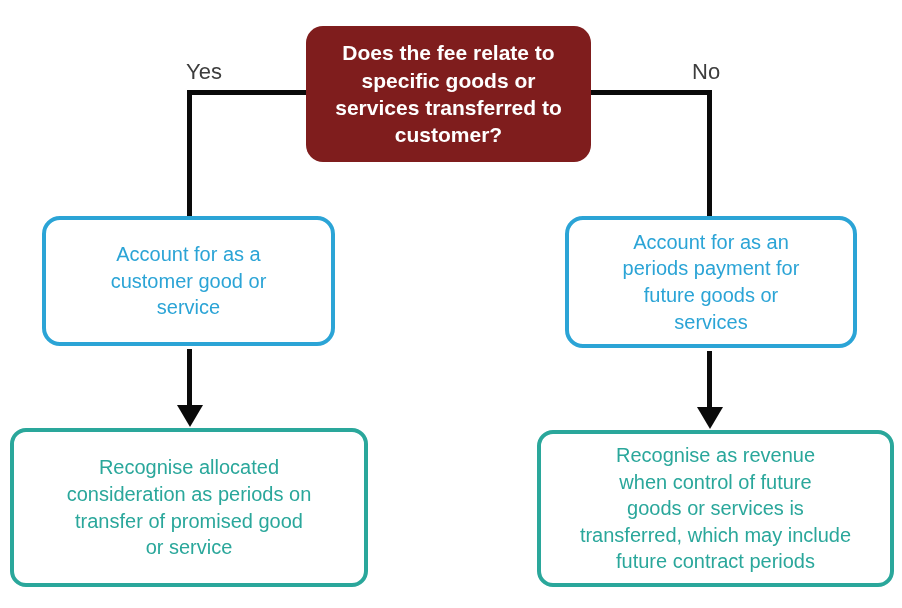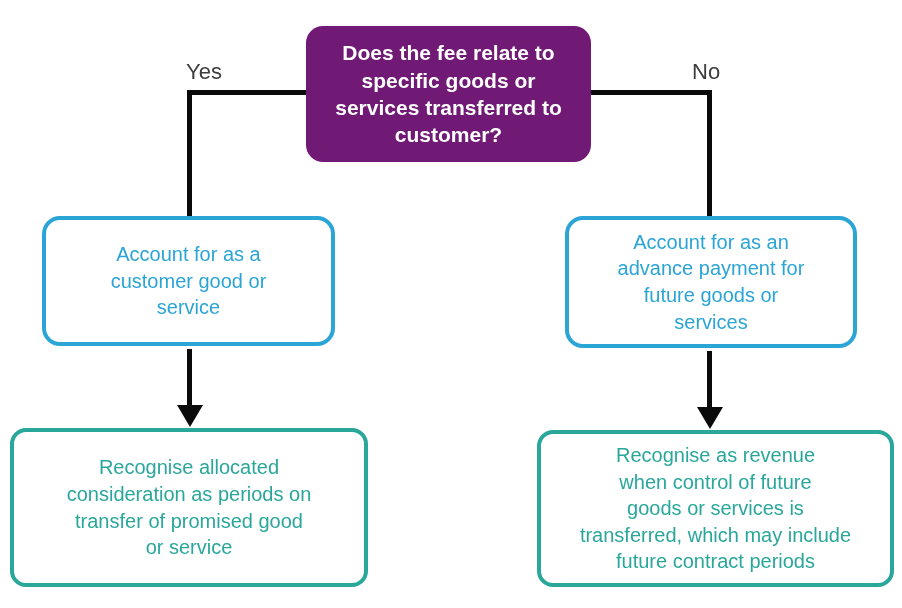--- a/index.html
+++ b/index.html
@@ -15,21 +15,21 @@
     position: absolute;
     box-sizing: border-box;
     display: flex;
     align-items: center;
     justify-content: center;
     text-align: center;
     white-space: pre-line;
   }
   .decision {
     left: 306px; top: 26px; width: 285px; height: 136px;
-    background: #701a75;
+    background: #7f1d1d;
     border-radius: 17px;
     color: #ffffff;
     font-weight: bold;
     font-size: 21px;
     line-height: 1.3;
     padding: 6px 14px;
   }
   .step1 {
     border: 4px solid #2BA4D6;
     color: #2BA4D6;
@@ -104,21 +104,21 @@
 
   <div class="box step1 step1-left">Account for as a
 customer good or
 service</div>
   <div class="box step2 step2-left">Recognise allocated
 consideration as periods on
 transfer of promised good
 or service</div>
 
   <div class="box step1 step1-right">Account for as an
-advance payment for
+periods payment for
 future goods or
 services</div>
   <div class="box step2 step2-right">Recognise as revenue
 when control of future
 goods or services is
 transferred, which may include
 future contract periods</div>
 
 </div>
 

